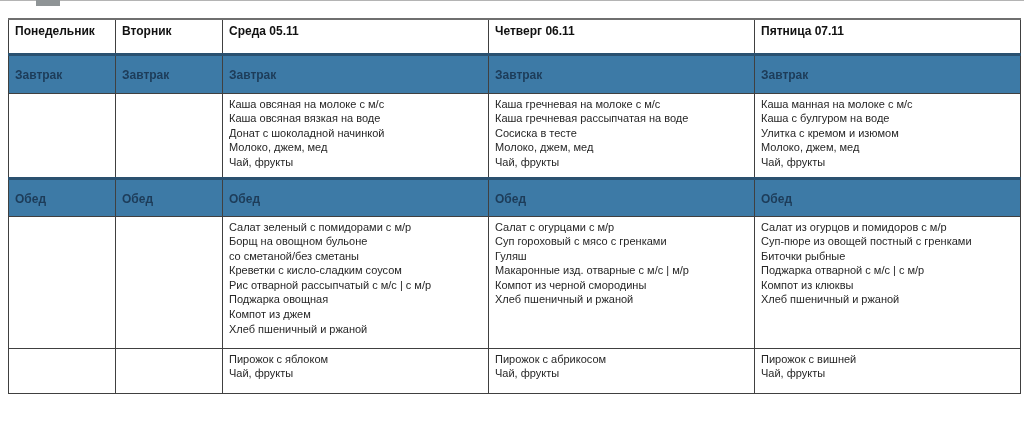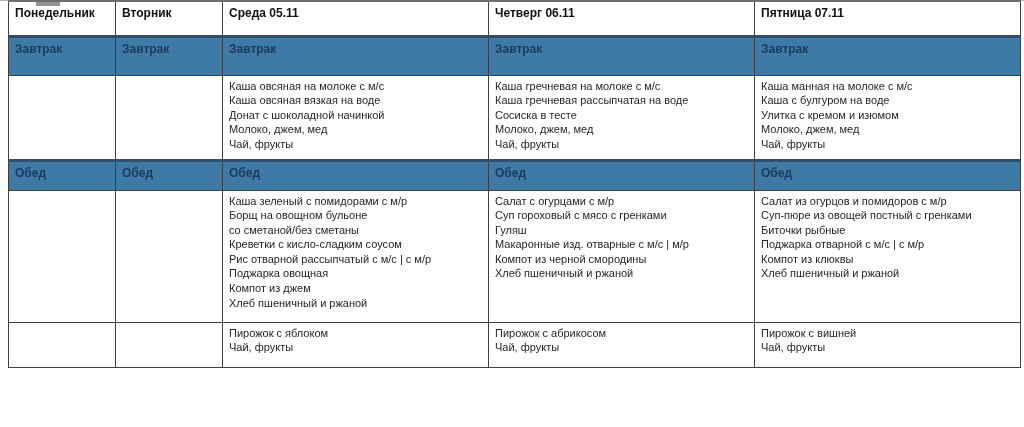--- a/index.html
+++ b/index.html
@@ -25,21 +25,21 @@
   }
   .corner-artifact {
     position: absolute;
     left: 36px; top: 0;
     width: 24px; height: 6px;
     background: #8f9496;
   }
   table.menu {
     position: absolute;
     left: 8px;
-    top: 0;
+    top: 18px;
     width: 1012px;
     border-collapse: collapse;
     table-layout: fixed;
   }
   table.menu, table.menu td {
     border: 1px solid #404040;
   }
   table.menu {
     border-top: 2px solid #6f6f6f;
   }
@@ -57,26 +57,26 @@
     font-size: 12px;
     color: #111111;
     padding-top: 4px;
   }
   tr.section-row td {
     background: #3d7aa6;
     color: #1d3c59;
     font-weight: bold;
     font-size: 12px;
     border-top: 3px solid #2a5170;
-    padding-top: 4px;
+    padding-top: 12px;
   }
   tr.day-row      { height: 35px; }
   tr.section-row.breakfast { height: 39px; }
   tr.content-row.breakfast { height: 85px; }
-  tr.section-row.lunch     { height: 30px; }
+  tr.section-row.lunch     { height: 38px; }
   tr.content-row.lunch     { height: 132px; }
   tr.section-row.snack     { height: 37px; }
   tr.content-row.snack     { height: 45px; }
 </style>
 </head>
 <body>
 
 <div class="stage">
   <div class="top-hairline"></div>
   <div class="corner-artifact"></div>
@@ -138,21 +138,21 @@
       <td>Обед</td>
       <td>Обед</td>
       <td>Обед</td>
       <td>Обед</td>
     </tr>
 
     <tr class="content-row lunch">
       <td></td>
       <td></td>
       <td>
-            <div>Каша зеленый с помидорами с м/р</div>
+            <div>Салат зеленый с помидорами с м/р</div>
             <div>Борщ на овощном бульоне</div>
             <div>со сметаной/без сметаны</div>
             <div>Креветки с кисло-сладким соусом</div>
             <div>Рис отварной рассыпчатый с м/с | с м/р</div>
             <div>Поджарка овощная</div>
             <div>Компот из джем</div>
             <div>Хлеб пшеничный и ржаной</div>
           </td>
       <td>
             <div>Салат с огурцами с м/р</div>

